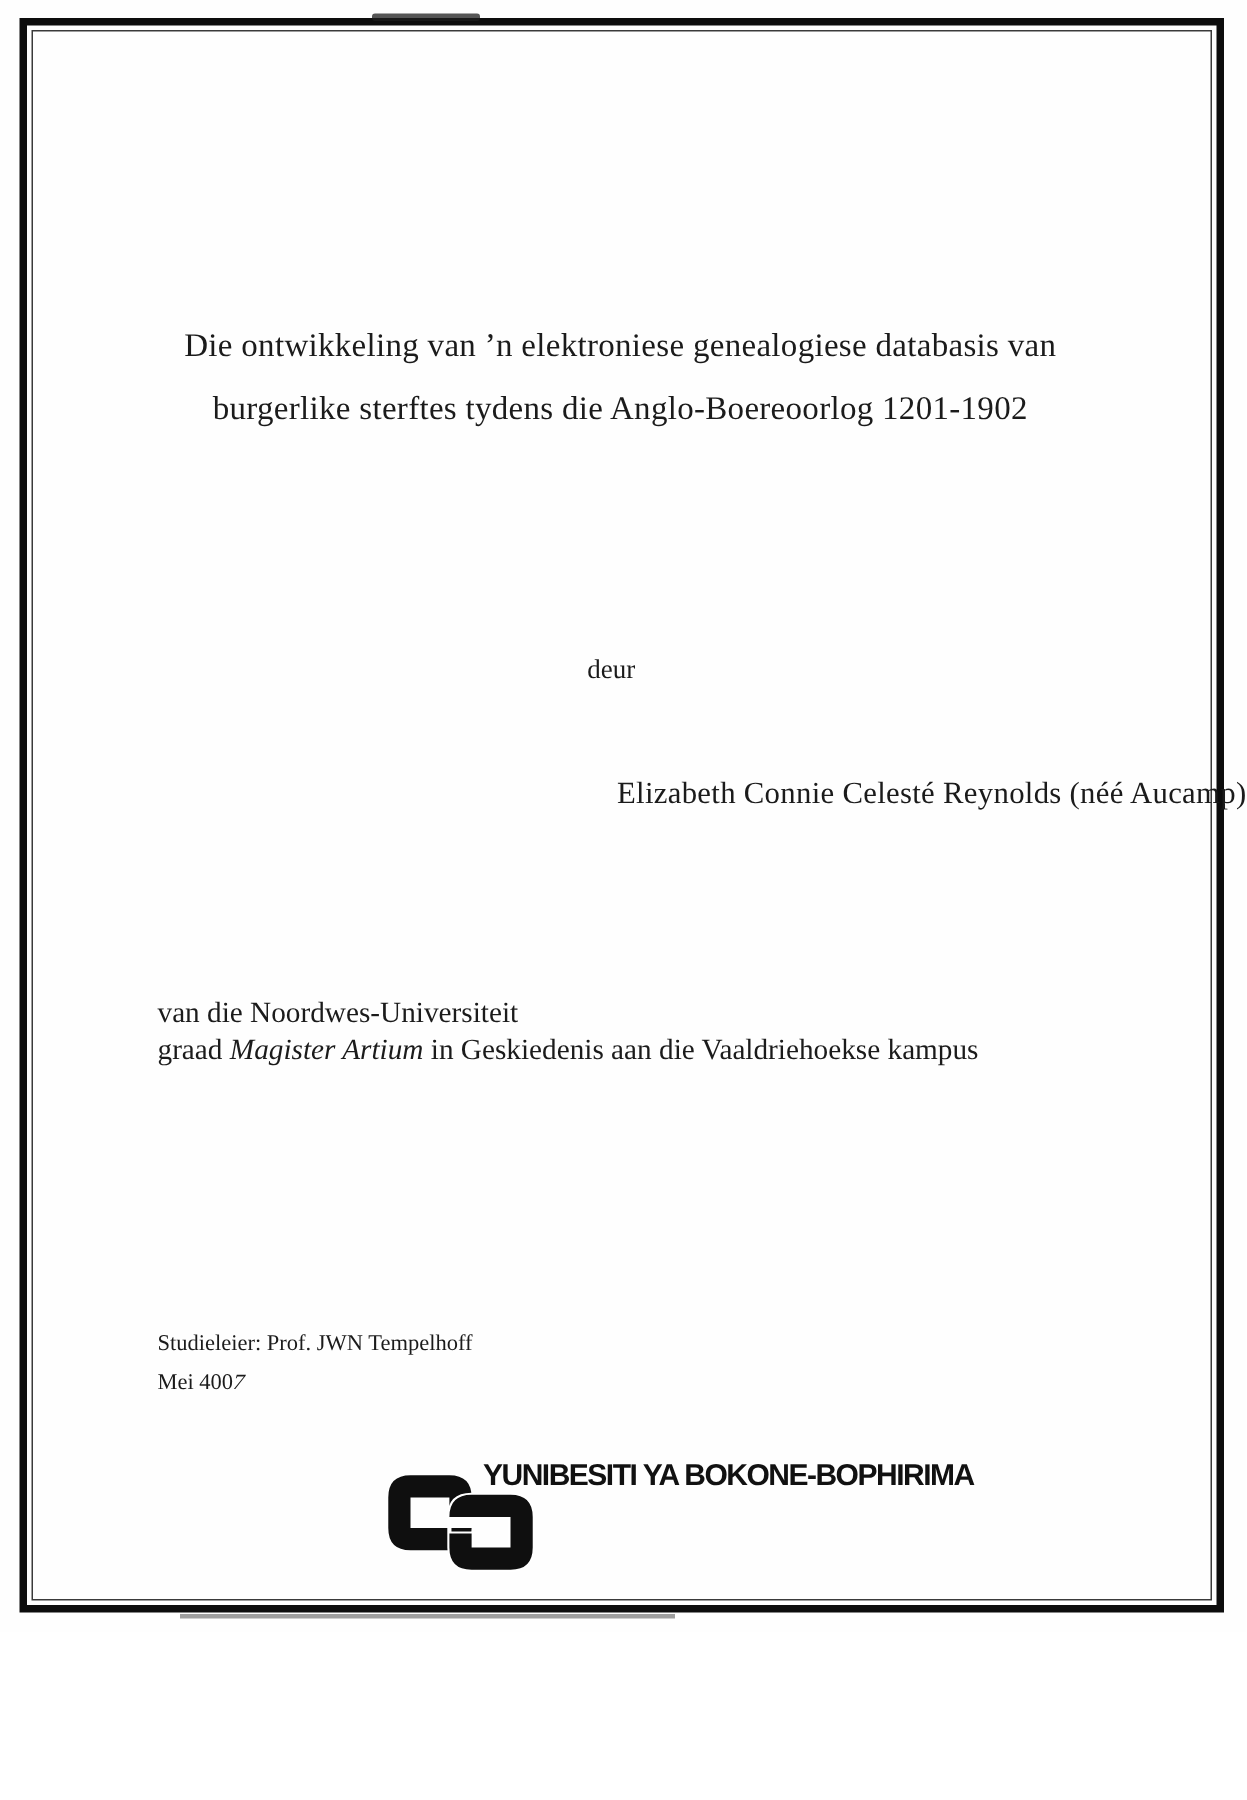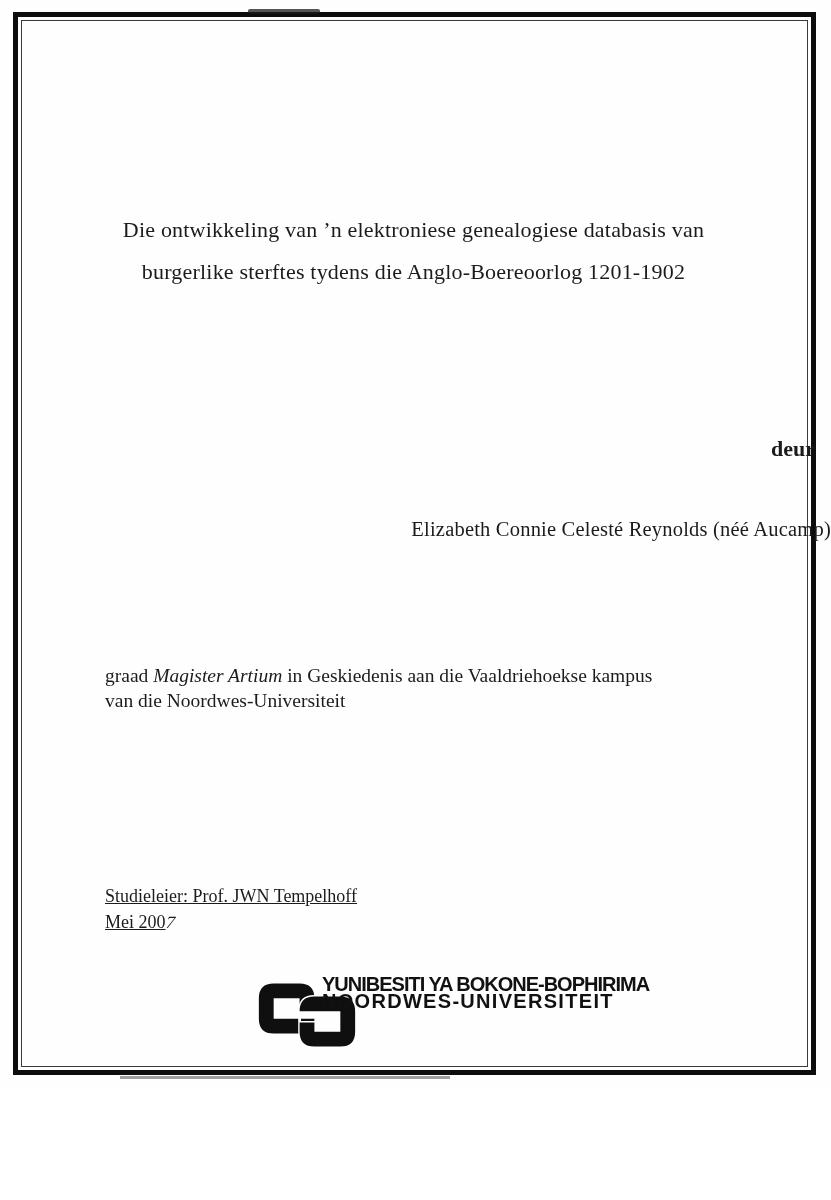--- a/index.html
+++ b/index.html
@@ -50,23 +50,22 @@
     position: absolute;
     top: 209px; left: 60px; right: 64px;
     text-align: center;
     font-size: 22px;
     line-height: 42px;
     letter-spacing: 0.2px;
   }
   .byline {
     position: absolute;
     top: 436px; left: 0; right: 16px;
-    text-align: right;
-    font-size: 22px;
-    font-weight: bold;
+    text-align: center;
+    font-size: 18px;
   }
   .author {
     position: absolute;
     top: 518px; left: 0; right: 0;
     text-align: right;
     font-size: 20.5px;
     letter-spacing: 0.2px;
   }
   .submission {
     position: absolute;
@@ -78,23 +77,22 @@
   .submission .justified {
     text-align: justify;
     text-align-last: justify;
   }
   .submission .italic {
     font-style: italic;
   }
   .supervisor-block {
     position: absolute;
     top: 884px; left: 105px;
-    font-size: 18px;
+    font-size: 15px;
     line-height: 25.5px;
-    text-decoration: underline;
   }
   .digit-seven {
     display: inline-block;
     transform: skewX(-16deg) scaleY(0.96);
   }
 
   
   .logo-mark {
     position: absolute;
     left: 257px; top: 979px;
@@ -128,34 +126,33 @@
   <div class="title-block">
     <div>Die ontwikkeling van ’n elektroniese genealogiese databasis van</div>
     <div>burgerlike sterftes tydens die Anglo-Boereoorlog 1201-1902</div>
   </div>
 
   <div class="byline">deur</div>
 
   <div class="author">Elizabeth Connie Celesté Reynolds (néé Aucamp)</div>
 
   <div class="submission">
+    <div>van die Noordwes-Universiteit</div>
     <div><span>graad </span><span class="italic">Magister Artium</span><span> in Geskiedenis aan die Vaaldriehoekse kampus</span></div>
-    <div>van die Noordwes-Universiteit</div>
   </div>
 
   <div class="supervisor-block">
     <div>Studieleier: Prof. JWN Tempelhoff</div>
-    <div><span>Mei 200</span><span class="digit-seven">7</span></div>
+    <div><span>Mei 400</span><span class="digit-seven">7</span></div>
   </div>
 
   <svg class="logo-mark" width="100" height="72" viewBox="0 0 108 76" aria-hidden="true">
     <path fill="#0f0f0f" fill-rule="evenodd" d="M18,4 H46 Q62,4 62,20 V42 Q62,58 46,58 H18 Q2,58 2,42 V20 Q2,4 18,4 Z
              M18,20 H46 V30 H62 V42 H18 Z"></path>
     <path fill="#0f0f0f" fill-rule="evenodd" stroke="#ffffff" stroke-width="3" paint-order="stroke" d="M62,18 H90 Q106,18 106,34 V56 Q106,72 90,72 H62 Q46,72 46,56 V34 Q46,18 62,18 Z
              M90,34 V56 H62 V46 H46 V34 Z"></path>
   </svg>
 
   <div class="logo-text">
     <div class="l1">YUNIBESITI YA BOKONE-BOPHIRIMA</div>
-    <div class="l3">NOORDWES-UNIVERSITEIT</div>
   </div>
 
 </div>
 
 </body></html>

